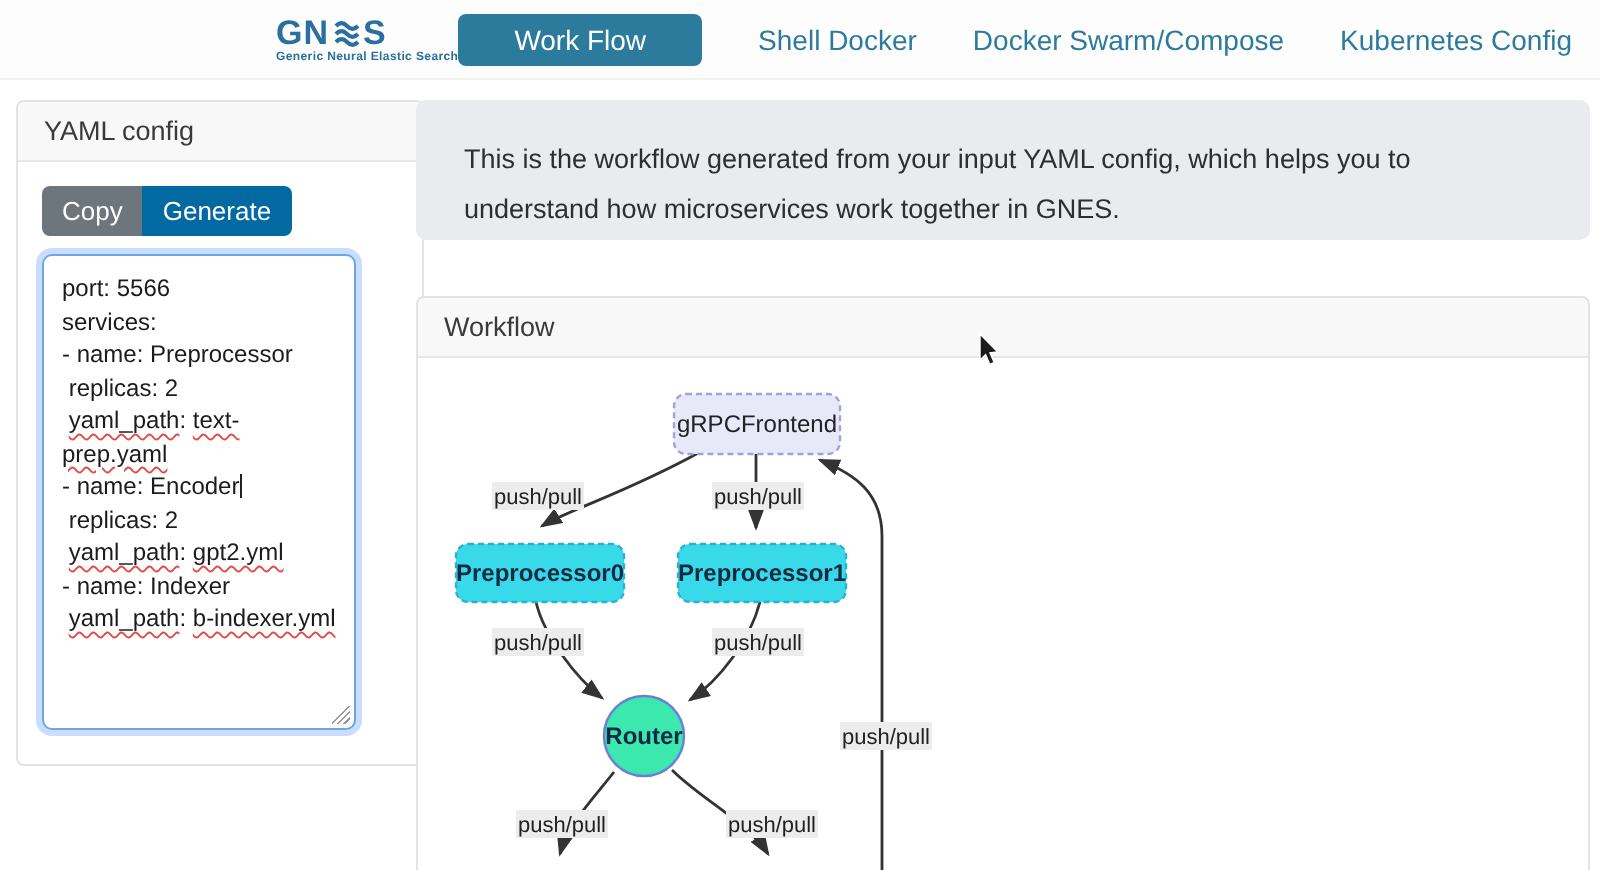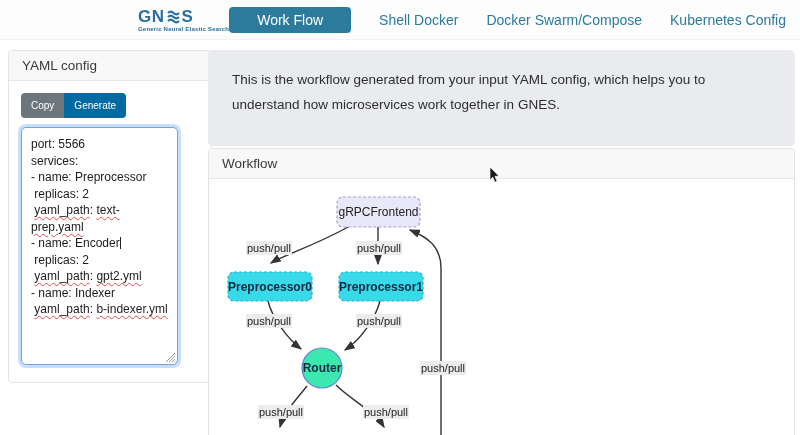--- a/index.html
+++ b/index.html
@@ -21,40 +21,40 @@
 
   
   .card { position:absolute; background:#fff; border:1px solid #e3e3e6; border-radius:4px; }
   .card-header { background:#f8f8f9; border-bottom:1px solid #e7e7ea;
     font-size:13.5px; color:#3a3a3a; padding:7px 13px; border-radius:4px 4px 0 0; }
 
   
   .sidebar-card { left:8px; top:50px; width:204px; height:333px; }
   .sidebar-body { padding:12px 12px 0 12px; }
   .btn-group { display:inline-flex; }
-  .btn { font-size:10px; color:#fff; padding:4px 10px; border:none; cursor:pointer;
+  .btn { font-size:13px; color:#fff; padding:4px 10px; border:none; cursor:pointer;
     line-height:17px; }
   .btn-copy { background:#6d757d; border-radius:4px 0 0 4px; }
   .btn-generate { background:#0369a1; border-radius:0 4px 4px 0; }
   .yaml-box { margin-top:9px; width:157px; height:238px; position:relative;
     border:1px solid #6ba8e0; border-radius:5px; background:#fff;
     box-shadow:0 0 0 3px rgba(120,170,255,.40);
     padding:8px 9px; font-size:12px; line-height:16.5px; color:#1c1c1c;
     white-space:pre-wrap; overflow:hidden; cursor:text; }
   .sq { text-decoration:underline; text-decoration-style:wavy;
     text-decoration-color:#e04b4b; text-decoration-thickness:1px; text-underline-offset:2px; }
   .caret { display:inline-block; width:1px; height:12px; background:#222;
     vertical-align:-2px; }
   .resize-grip { position:absolute; right:2px; bottom:2px; width:9px; height:9px;
     background:
       linear-gradient(135deg, transparent 0 45%, #999 45% 52%, transparent 52% 62%, #999 62% 69%, transparent 69% 80%, #999 80% 87%, transparent 87%);
     cursor:nwse-resize; }
 
   
-  .info-box { position:absolute; left:208px; top:50px; width:587px; height:96px;
+  .info-box { position:absolute; left:208px; top:50px; width:587px; height:70px;
     background:#e9ebee; border-radius:5px; padding:17px 24px; }
   .info-box p { font-size:13.5px; line-height:25px; color:#2e2e2e; max-width:515px; }
   .workflow-card { left:208px; top:148px; width:587px; height:300px; border-radius:4px 4px 0 0; }
 
   
   #diagram-svg { position:absolute; left:0; top:0; width:800px; height:435px;
     pointer-events:none; }
   .edge { fill:none; stroke:#333; stroke-width:1.4px; }
   .node-label { font-family:"Liberation Sans", sans-serif; }
   .elabel-bg { fill:#ececec; }

